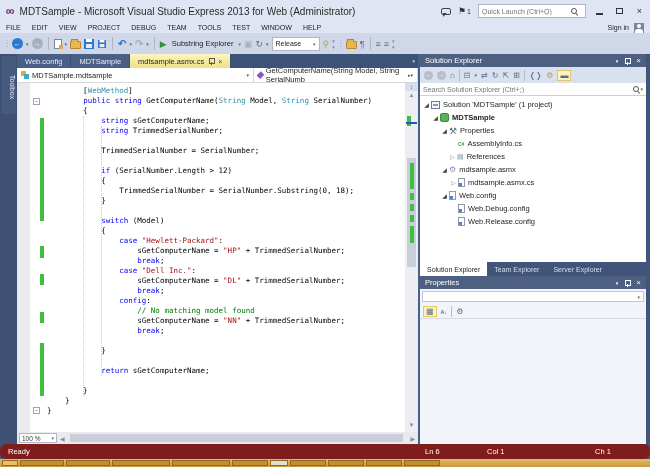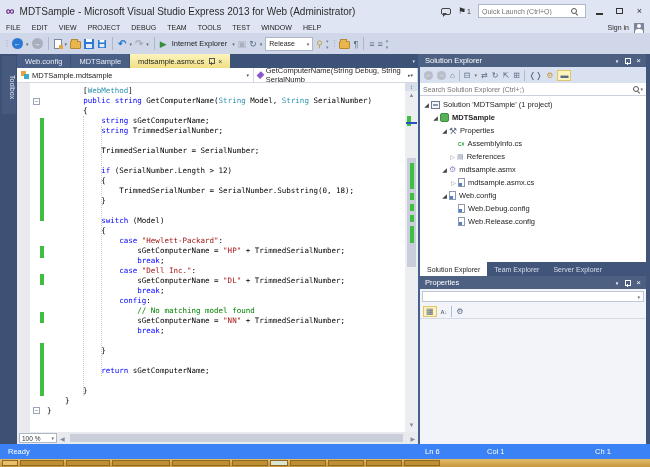--- a/index.html
+++ b/index.html
@@ -151,21 +151,21 @@
   .btab { height:14px; display:flex; align-items:center; padding:0 7px; font-size:7px; color:#D8DEE8; }
   .btab.active { background:#fff; color:#1E1E1E; }
 
   #propspane { position:absolute; left:0; top:222px; width:226px; height:168px; background:#F2F4F9; }
   #propscombo { margin:2px 2px 0 2px; height:11px; background:#fff; border:1px solid #C0C7D6; display:flex; align-items:center; justify-content:flex-end; padding:0 3px; }
   #propstoolbar { height:15px; display:flex; align-items:center; gap:4px; padding:0 3px; margin-top:2px; border-bottom:1px solid #D5DAE5; }
   .pti { font-size:8px; color:#5A6B85; }
   .sortaz { font-size:5.5px; color:#5A6B85; font-weight:bold; }
 
   
-  #statusbar { position:absolute; left:0; top:444px; width:650px; height:15px; background:#3b82f6; color:#fff; font-size:7.5px; }
+  #statusbar { position:absolute; left:0; top:444px; width:650px; height:15px; background:#7f1d1d; color:#fff; font-size:7.5px;border-radius:6px; }
   #statusready { position:absolute; left:8px; top:3px; }
   .statfield { position:absolute; top:3px; }
 
   
   #taskbar { position:absolute; left:0; top:459px; width:650px; height:8px; background:linear-gradient(#E3BC6B,#C6973F); display:flex; align-items:center; gap:2px; padding:0 2px; }
   .tbtn { height:6px; border:1px solid #8F6A20; background:#BE8F33; }
   .tbtn.start { background:#E8C06A; width:16px; }
   .tbtn.lite { background:#D9E5D2; }
 </style>
 </head>
@@ -222,21 +222,21 @@
   <span class="foldericon"></span>
   <span class="floppy"></span>
   <span class="floppy small"></span>
   <span class="tsep"></span>
   <span class="undo">↶</span>
   <span class="dd">▾</span>
   <span class="redo">↷</span>
   <span class="dd">▾</span>
   <span class="tsep"></span>
   <span class="play">▶</span>
-  <span id="browserlabel">Internet Explorer</span>
+  <span id="browserlabel">Substring Explorer</span>
   <span class="dd">▾</span>
   <span class="tbi dim">▣</span>
   <span class="tbi">↻</span>
   <span class="dd">▾</span>
   <div class="combo" id="releasecombo">
     <span>Release</span>
     <span class="dd">▾</span>
   </div>
   <span class="tbi gold">⚲</span>
   <span class="overflow">▾<br>▾</span>
@@ -272,21 +272,21 @@
     </div>
 
     <div id="navbar">
       <div class="navcombo" id="navcombo-left">
         <span class="classicon"></span>
         <span>MDTSample.mdtsample</span>
         <span class="navdd">▾</span>
       </div>
       <div class="navcombo" id="navcombo-right">
         <span class="methodicon"></span>
-        <span>GetComputerName(String Debug, String SerialNumb</span>
+        <span>GetComputerName(String Model, String SerialNumb</span>
         <span class="navdd">▸▾</span>
       </div>
     </div>
 
     <div id="codearea">
       <div id="indicatormargin"></div>
       <span class="cb" style="top:35px;height:103px;"></span>
       <span class="cb" style="top:163px;height:12px;"></span>
       <span class="cb" style="top:191px;height:11px;"></span>
       <span class="cb" style="top:229px;height:11px;"></span>

